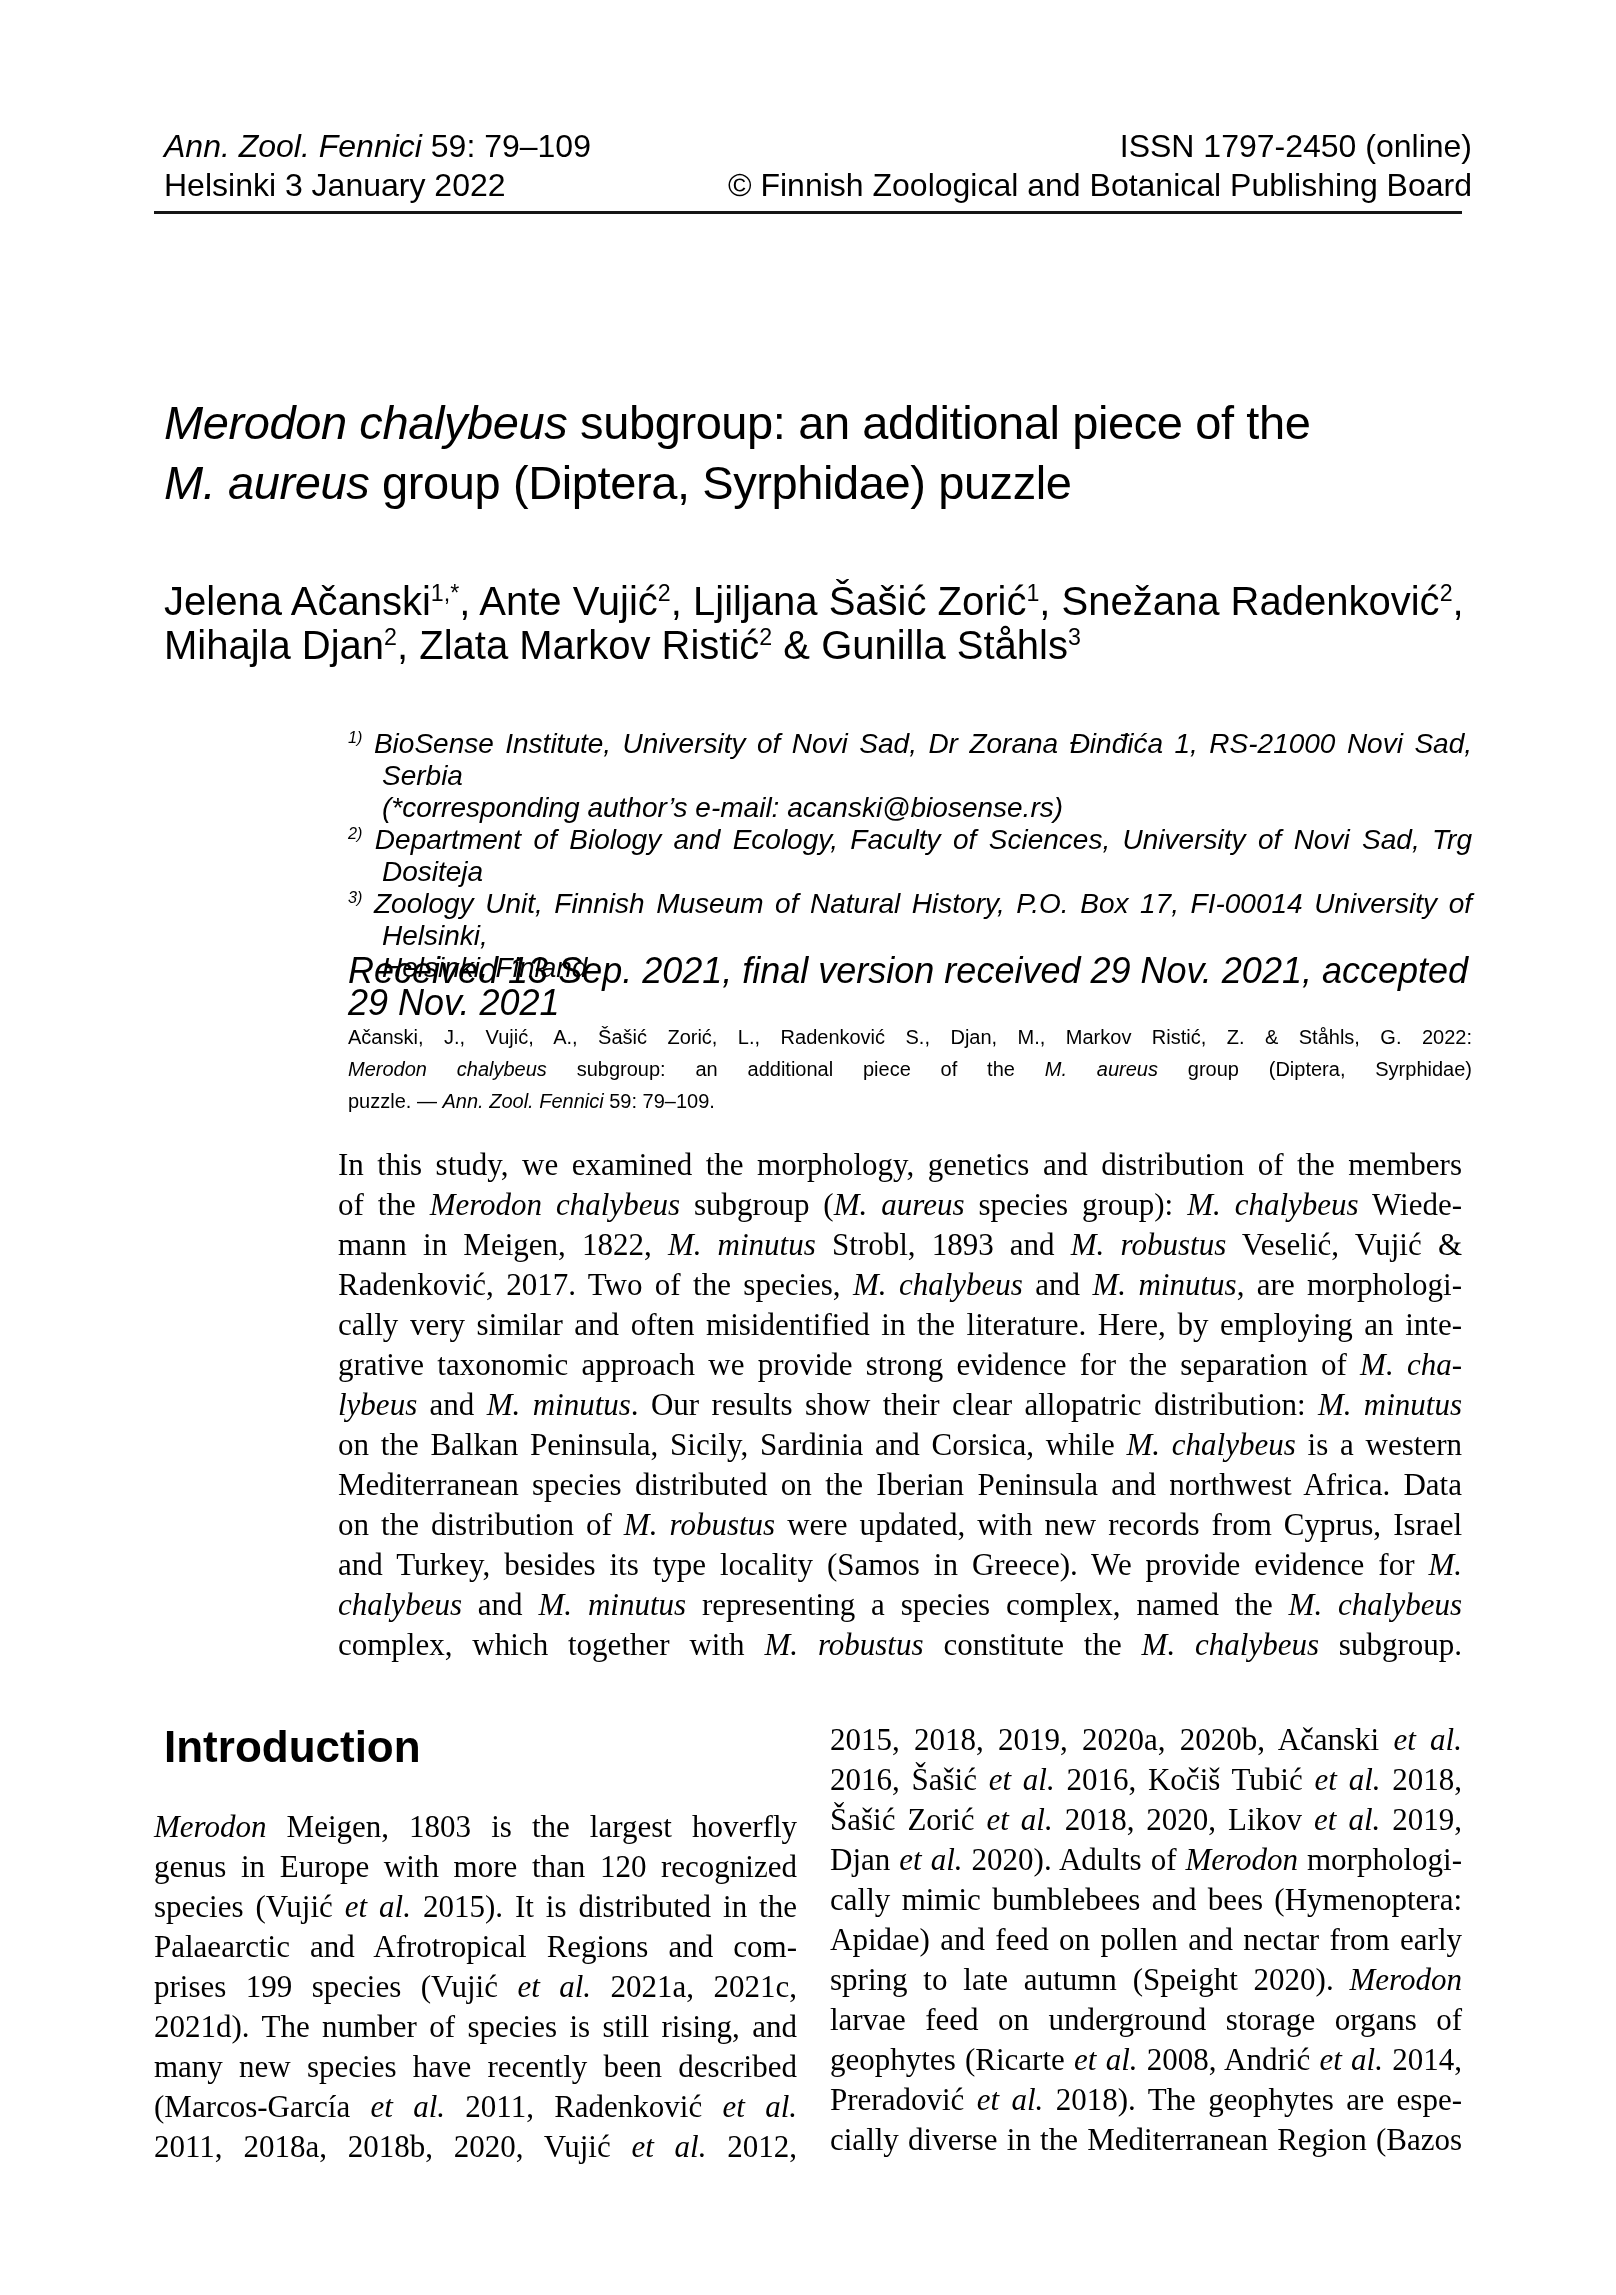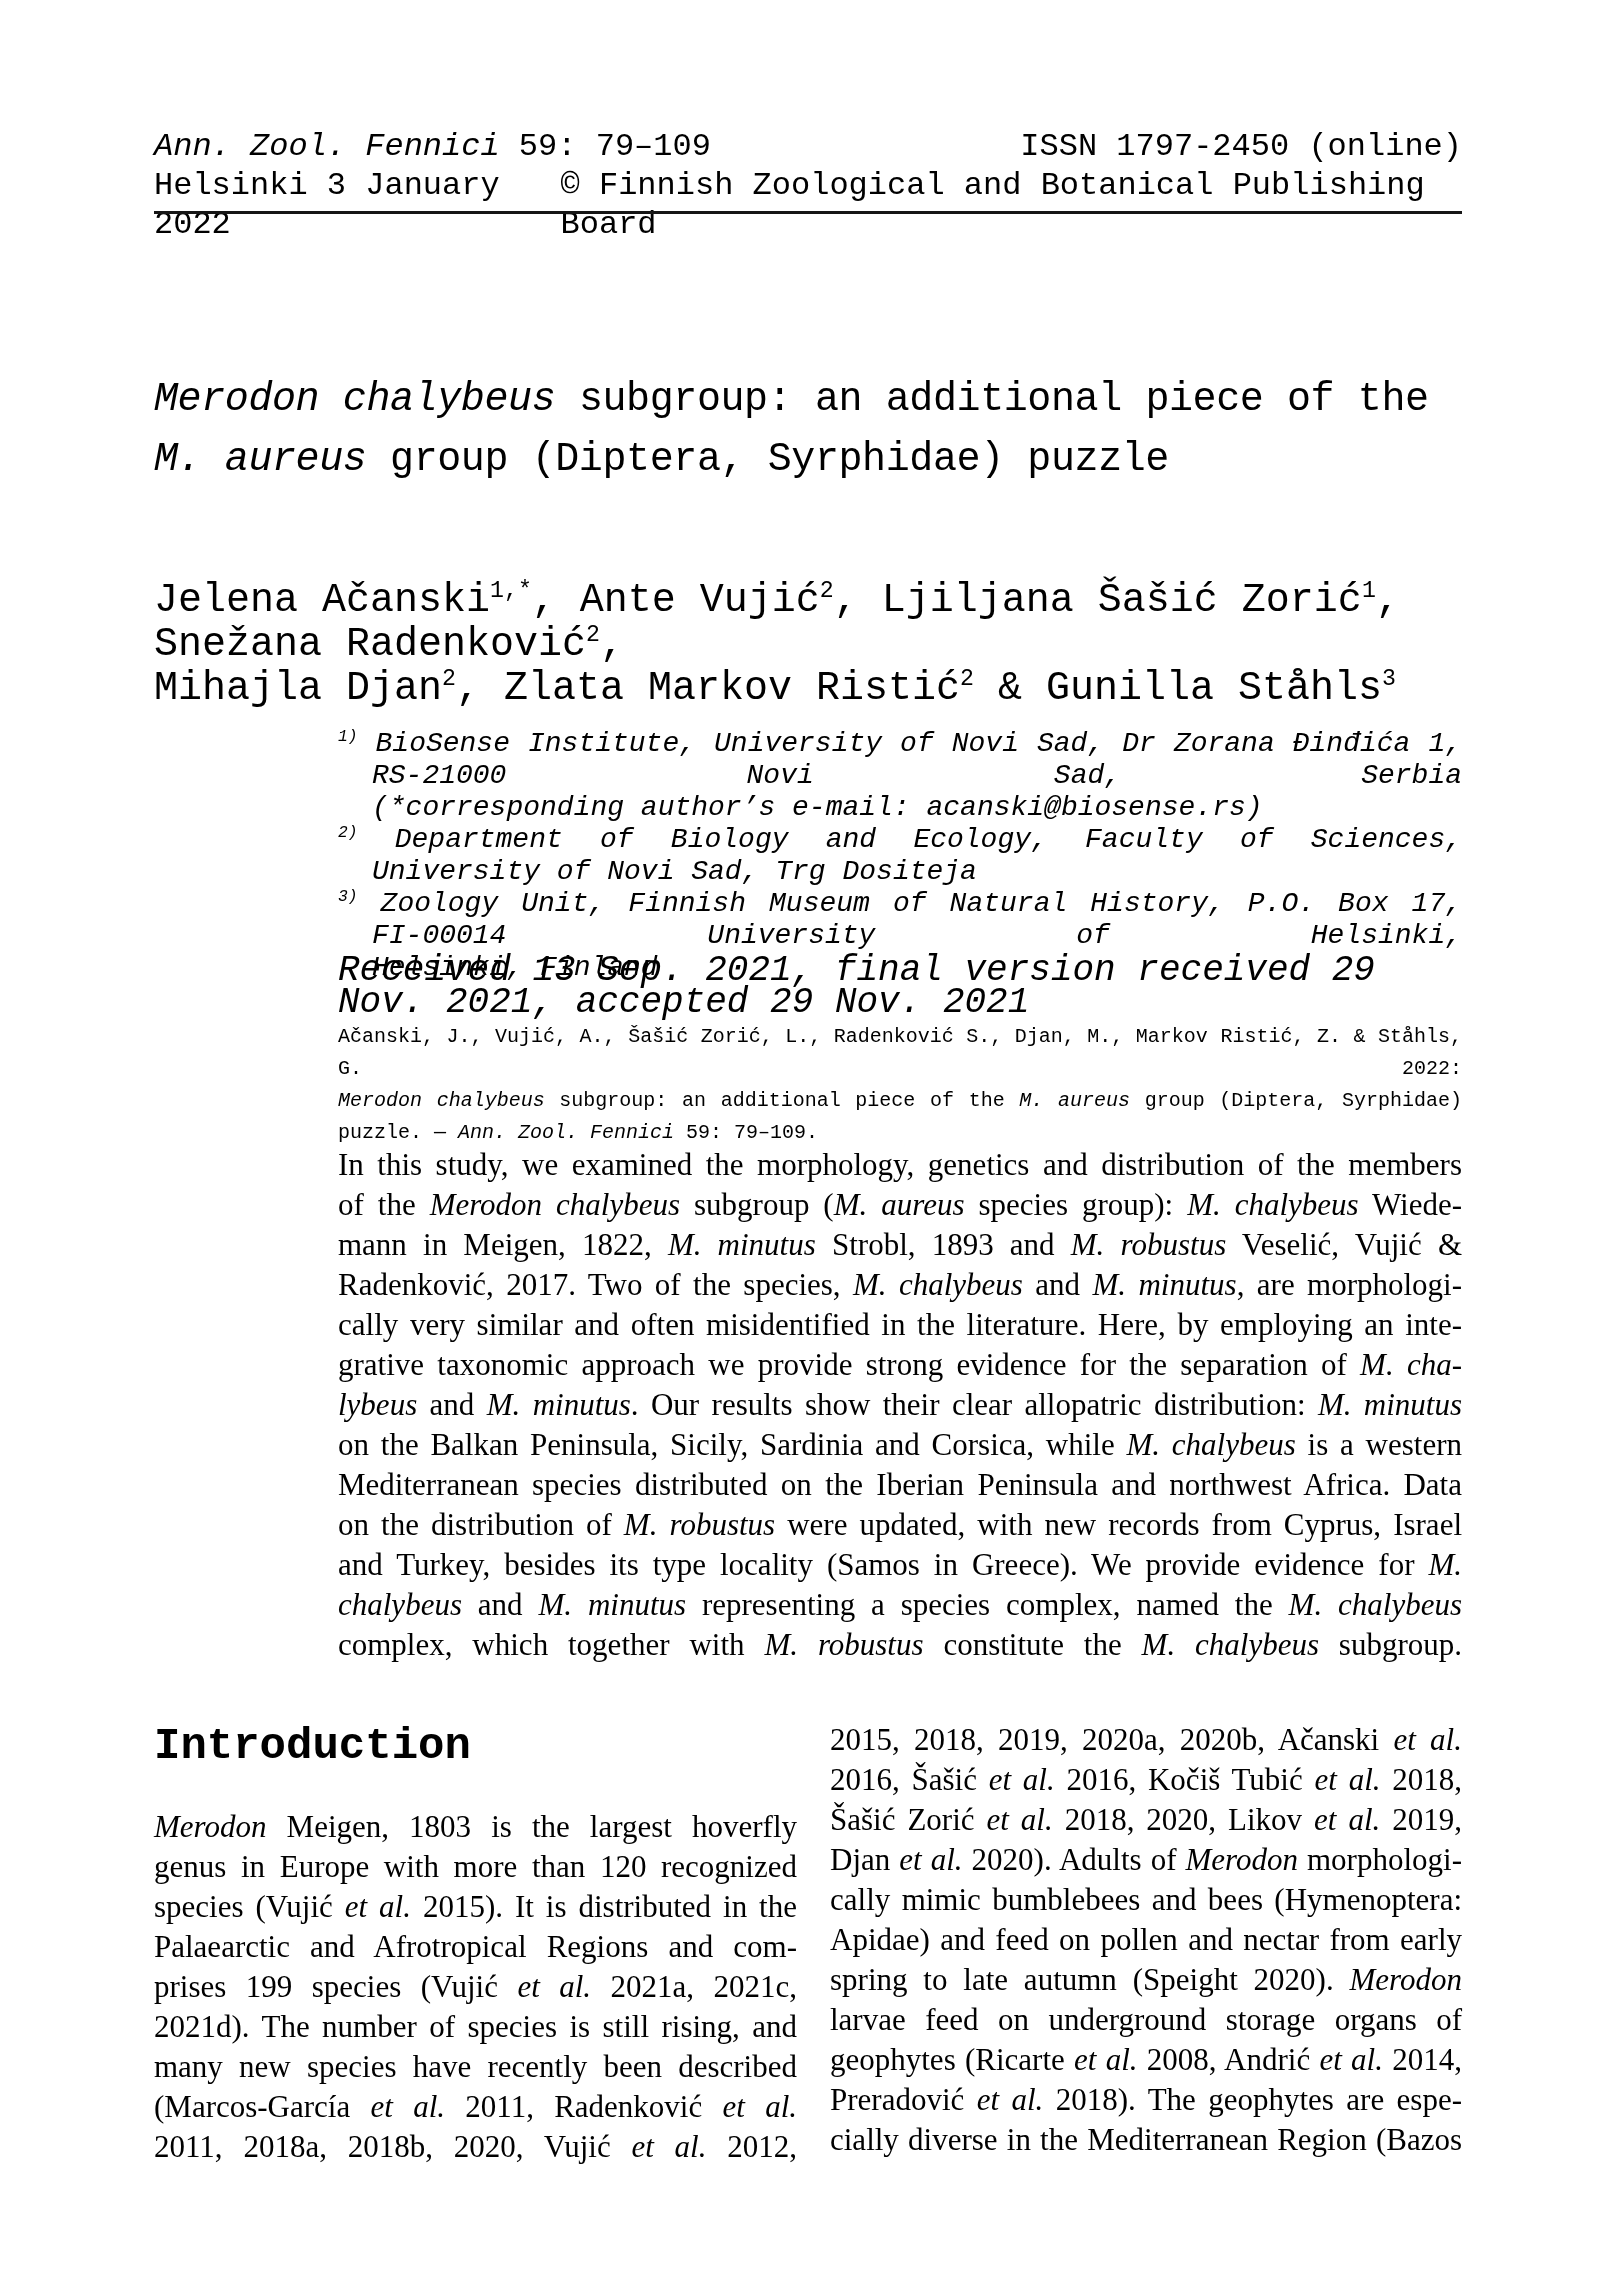--- a/index.html
+++ b/index.html
@@ -3,31 +3,31 @@
 <meta charset="utf-8">
 <style>
   html,body { margin:0; padding:0; background:#ffffff; }
   .page {
     position:relative; width:1616px; height:2295px;
     background:#ffffff; color:#000;
     font-family:"Liberation Sans", sans-serif;
     overflow:hidden;
   }
   .abs { position:absolute; }
-  .sans { font-family:Liberation Mono, monospace; }
+  .sans { font-family:Liberation Sans, sans-serif;margin-left:10px; }
   .serif{ font-family:"Liberation Serif", serif; }
 
   
   .hdr { left:154px; top:127px; width:1308px; font-size:32px; line-height:39px; }
   .hdr-row { display:flex; justify-content:space-between; }
 
   .rule { left:154px; top:211px; width:1308px; height:3.1px; background:#161616; }
 
   
-  .title { left:154px; top:370px; width:1308px; font-size:40px; line-height:60px; letter-spacing:-0.4px; }
+  .title { left:154px; top:393px; width:1308px; font-size:47px; line-height:60px; letter-spacing:-0.4px; }
 
   
   .authors { left:154px; top:579px; width:1308px; font-size:40px; line-height:44px; }
   sup { font-size:58%; line-height:0; vertical-align:super; }
 
   
   .affils   { left:338px; top:728px;  width:1124px; font-size:28px; line-height:32px; font-style:italic; }
   .affil    { padding-left:34px; }
   .affil .line { text-indent:0; }
   .affil .line:first-child { text-indent:-34px; }

